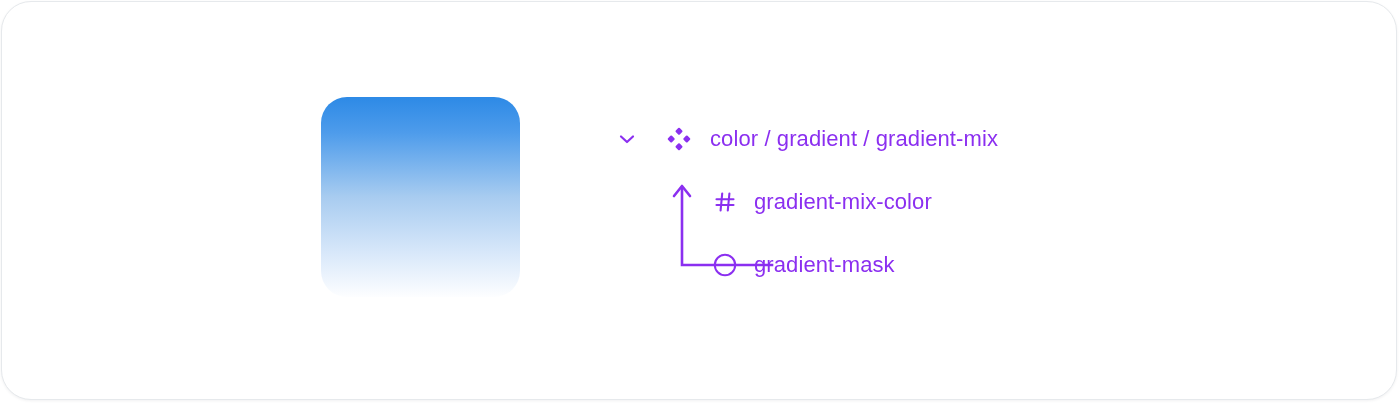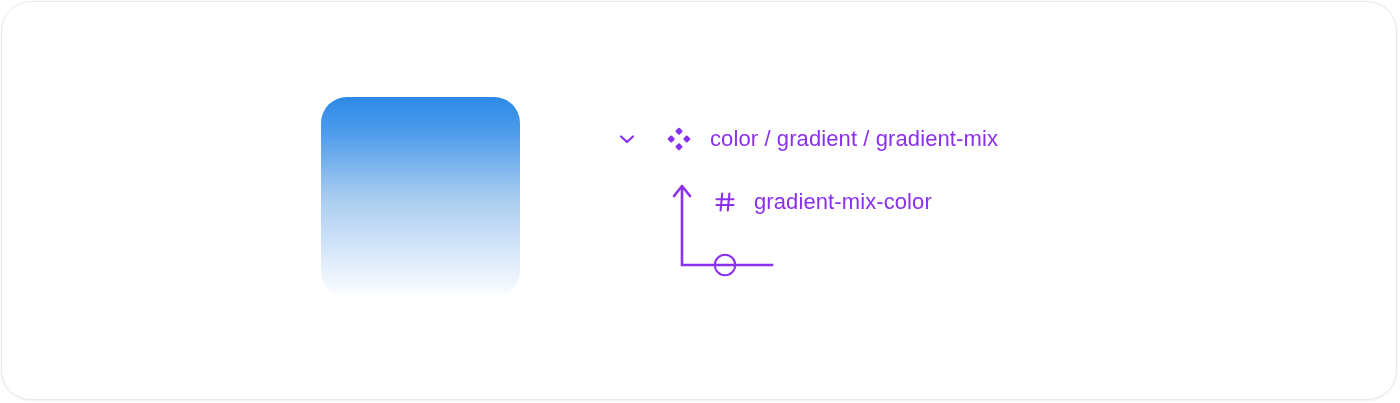--- a/index.html
+++ b/index.html
@@ -164,16 +164,17 @@
       <span class="label">color / gradient / gradient-mix</span>
     </div>
 
     <div class="row row-child2">
       <span class="icon">
         <svg width="26" height="26" viewBox="0 0 26 26">
           <circle cx="13" cy="13" r="10.2" fill="none" stroke="#8b2ff0" stroke-width="2"></circle>
           <path d="M13 2.8 A10.2 10.2 0 0 0 13 23.2 A7.4 7.4 0 0 1 13 2.8 Z" fill="#8b2ff0"></path>
         </svg>
       </span>
+      <span class="label">gradient-mask</span>
     </div>
 
   </div>
 </div>
 
 </body></html>

